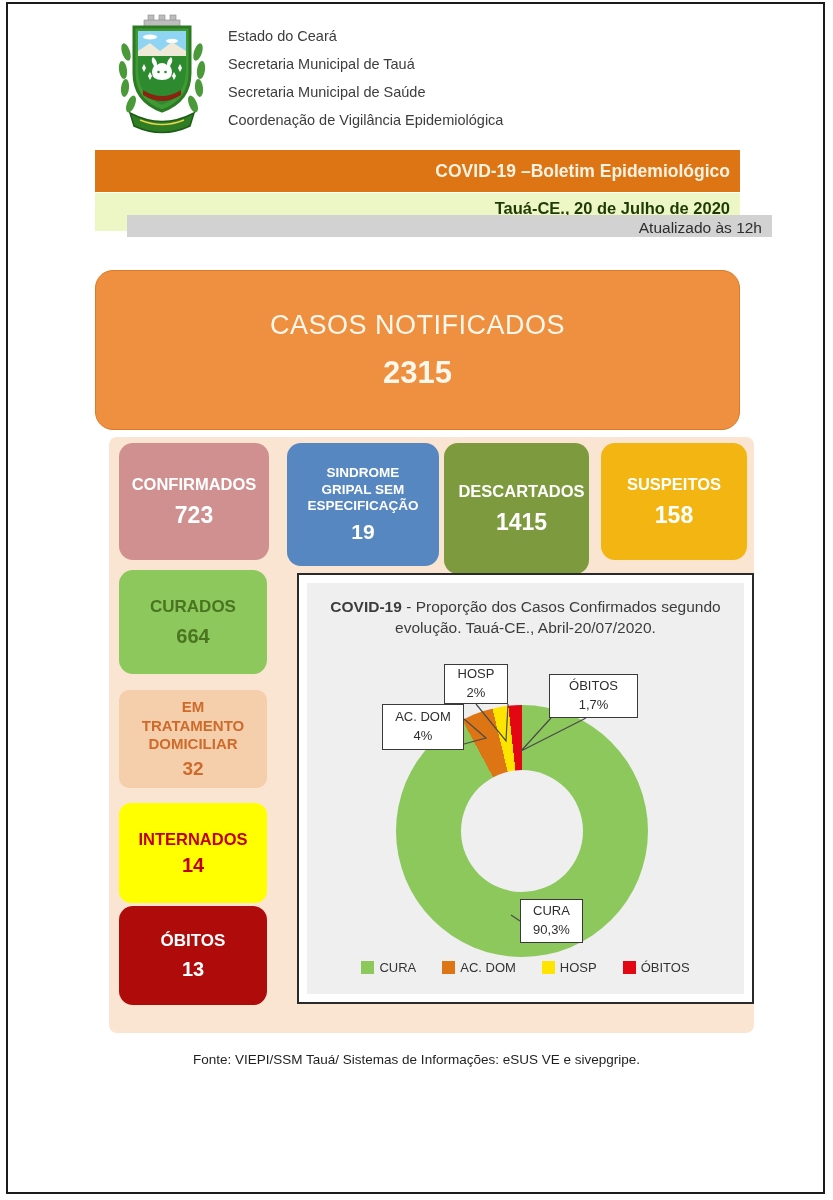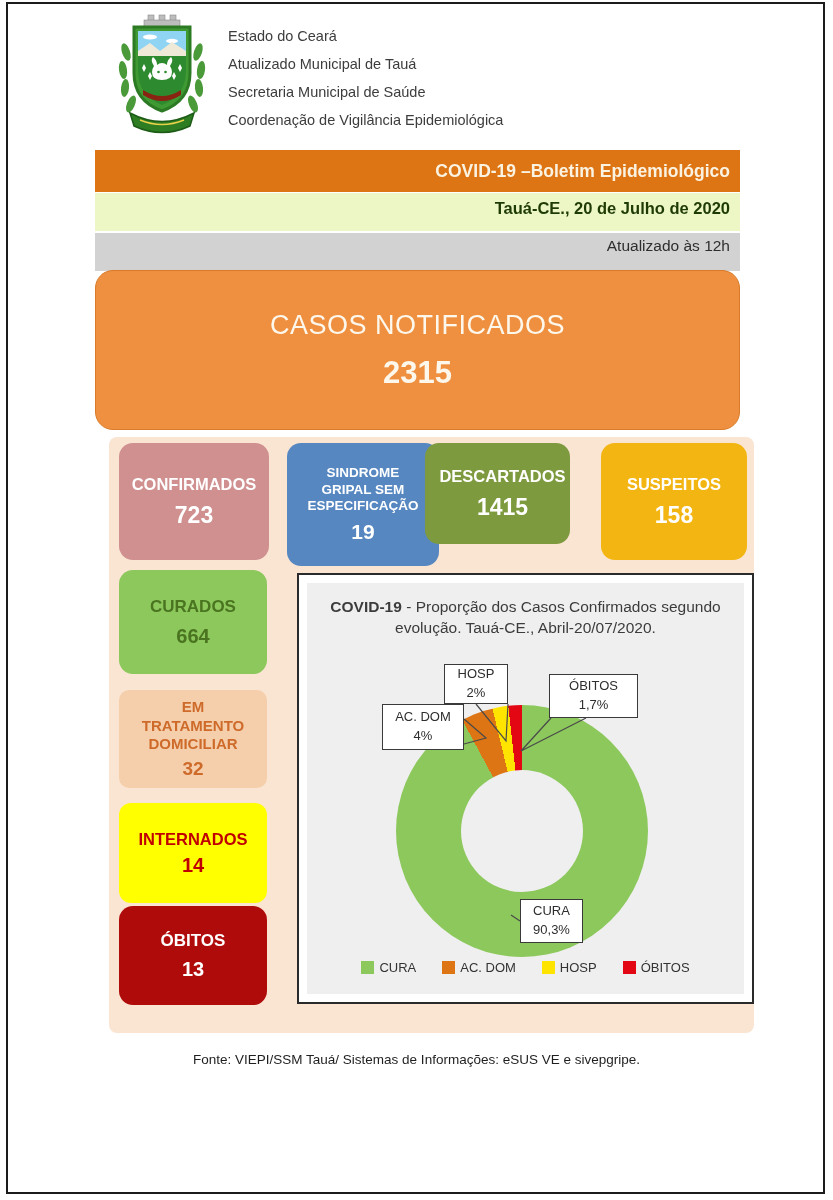--- a/index.html
+++ b/index.html
@@ -12,21 +12,21 @@
     border:2px solid #1b1b1b;box-sizing:border-box;pointer-events:none;
   }
   
   .crest{position:absolute;left:110px;top:14px;}
   .org-lines{position:absolute;left:228px;top:22px;font-size:14.5px;color:#3d3d3d;}
   .org-lines div{height:28px;line-height:28px;}
   
   .bar{position:absolute;left:95px;width:645px;box-sizing:border-box;text-align:right;padding-right:10px;}
   .bar-title{top:150px;height:42px;line-height:42px;font-weight:bold;font-size:17.5px;}
   .bar-date{top:193px;height:38px;padding-top:5px;line-height:20px;font-weight:bold;font-size:16.5px;}
-  .bar-updated{top:233px;height:38px;line-height:26px;font-size:15.5px;}
+  .bar-updated{top:215px;height:22px;line-height:26px;font-size:15.5px;margin-left:32px;}
   
   .notified{
     position:absolute;left:95px;top:270px;width:645px;height:160px;border-radius:18px;
     border:1px solid #d97b28;box-sizing:border-box;display:flex;flex-direction:column;
     align-items:center;justify-content:center;color:#fdf7ec;text-align:center;
   }
   .notified .nlabel{font-size:27px;letter-spacing:.5px;text-align:right;}
   .notified .nvalue{font-size:31px;font-weight:bold;margin-top:14px;}
   
   .panel{position:absolute;left:95px;top:437px;width:645px;height:596px;border-radius:8px;margin-left:14px;}
@@ -34,21 +34,21 @@
     position:absolute;border-radius:14px;box-sizing:border-box;padding:6px;
     display:flex;flex-direction:column;align-items:center;justify-content:center;
     text-align:center;color:#fff;
   }
   .card .lbl{font-weight:bold;font-size:16.5px;line-height:1.25;}
   .card .val{font-weight:bold;font-size:23px;margin-top:7px;}
   .c-confirmados{left:10px;top:6px;width:150px;height:117px;}
   .c-sindrome{left:178px;top:6px;width:152px;height:123px;}
   .c-sindrome .lbl{font-size:13.5px;max-width:114px;}
   .c-sindrome .val{font-size:21px;margin-top:5px;}
-  .c-descartados{left:316px;top:6px;width:145px;height:101px;padding-left:16px;}
+  .c-descartados{left:335px;top:6px;width:145px;height:131px;padding-left:16px;}
   .c-suspeitos{left:492px;top:6px;width:146px;height:117px;}
   .c-curados{left:10px;top:133px;width:148px;height:104px;}
   .c-curados .lbl{font-size:17px;}
   .c-curados .val{font-size:20px;}
   .c-tratamento{left:10px;top:253px;width:148px;height:98px;border-radius:10px;}
   .c-tratamento .lbl{font-size:15px;max-width:104px;}
   .c-tratamento .val{font-size:19px;margin-top:4px;}
   .c-internados{left:10px;top:366px;width:148px;height:100px;border-radius:12px;}
   .c-internados .val{font-size:20px;margin-top:4px;}
   .c-obitos{left:10px;top:469px;width:148px;height:99px;}
@@ -123,21 +123,21 @@
     </g>
     <circle cx="48.5" cy="58" r="1.3" fill="#2e8a2e"></circle>
     <circle cx="55.5" cy="58" r="1.3" fill="#2e8a2e"></circle>
     <path d="M33,76 q19,12 38,0 v5 q-19,12 -38,0 Z" fill="#8a2412"></path>
     <path d="M20,99 q32,17 64,0 l-4,13 q-28,13 -56,0 Z" fill="#2e7d22" stroke="#1d5c16" stroke-width="1.5"></path>
     <path d="M30,106 q22,9 44,0" fill="none" stroke="#e8d24a" stroke-width="1.4"></path>
   </svg>
 </div>
 <div class="org-lines">
   <div>Estado do Ceará</div>
-  <div>Atualizado Municipal de Tauá</div>
+  <div>Secretaria Municipal de Tauá</div>
   <div>Secretaria Municipal de Saúde</div>
   <div>Coordenação de Vigilância Epidemiológica</div>
 </div>
 
 <div class="bar bar-title" style="background-color: rgb(221, 117, 20); color: rgb(251, 243, 226);">COVID-19 –Boletim Epidemiológico</div>
 <div class="bar bar-date" style="background-color: rgb(237, 247, 197); color: rgb(30, 58, 5);">Tauá-CE., 20 de Julho de 2020</div>
 <div class="bar bar-updated" style="background-color: rgb(210, 210, 210); color: rgb(46, 46, 46);">Atualizado às 12h</div>
 
 <div class="notified" style="background-color: rgb(238, 144, 64);">
   <div class="nlabel">CASOS NOTIFICADOS</div>

